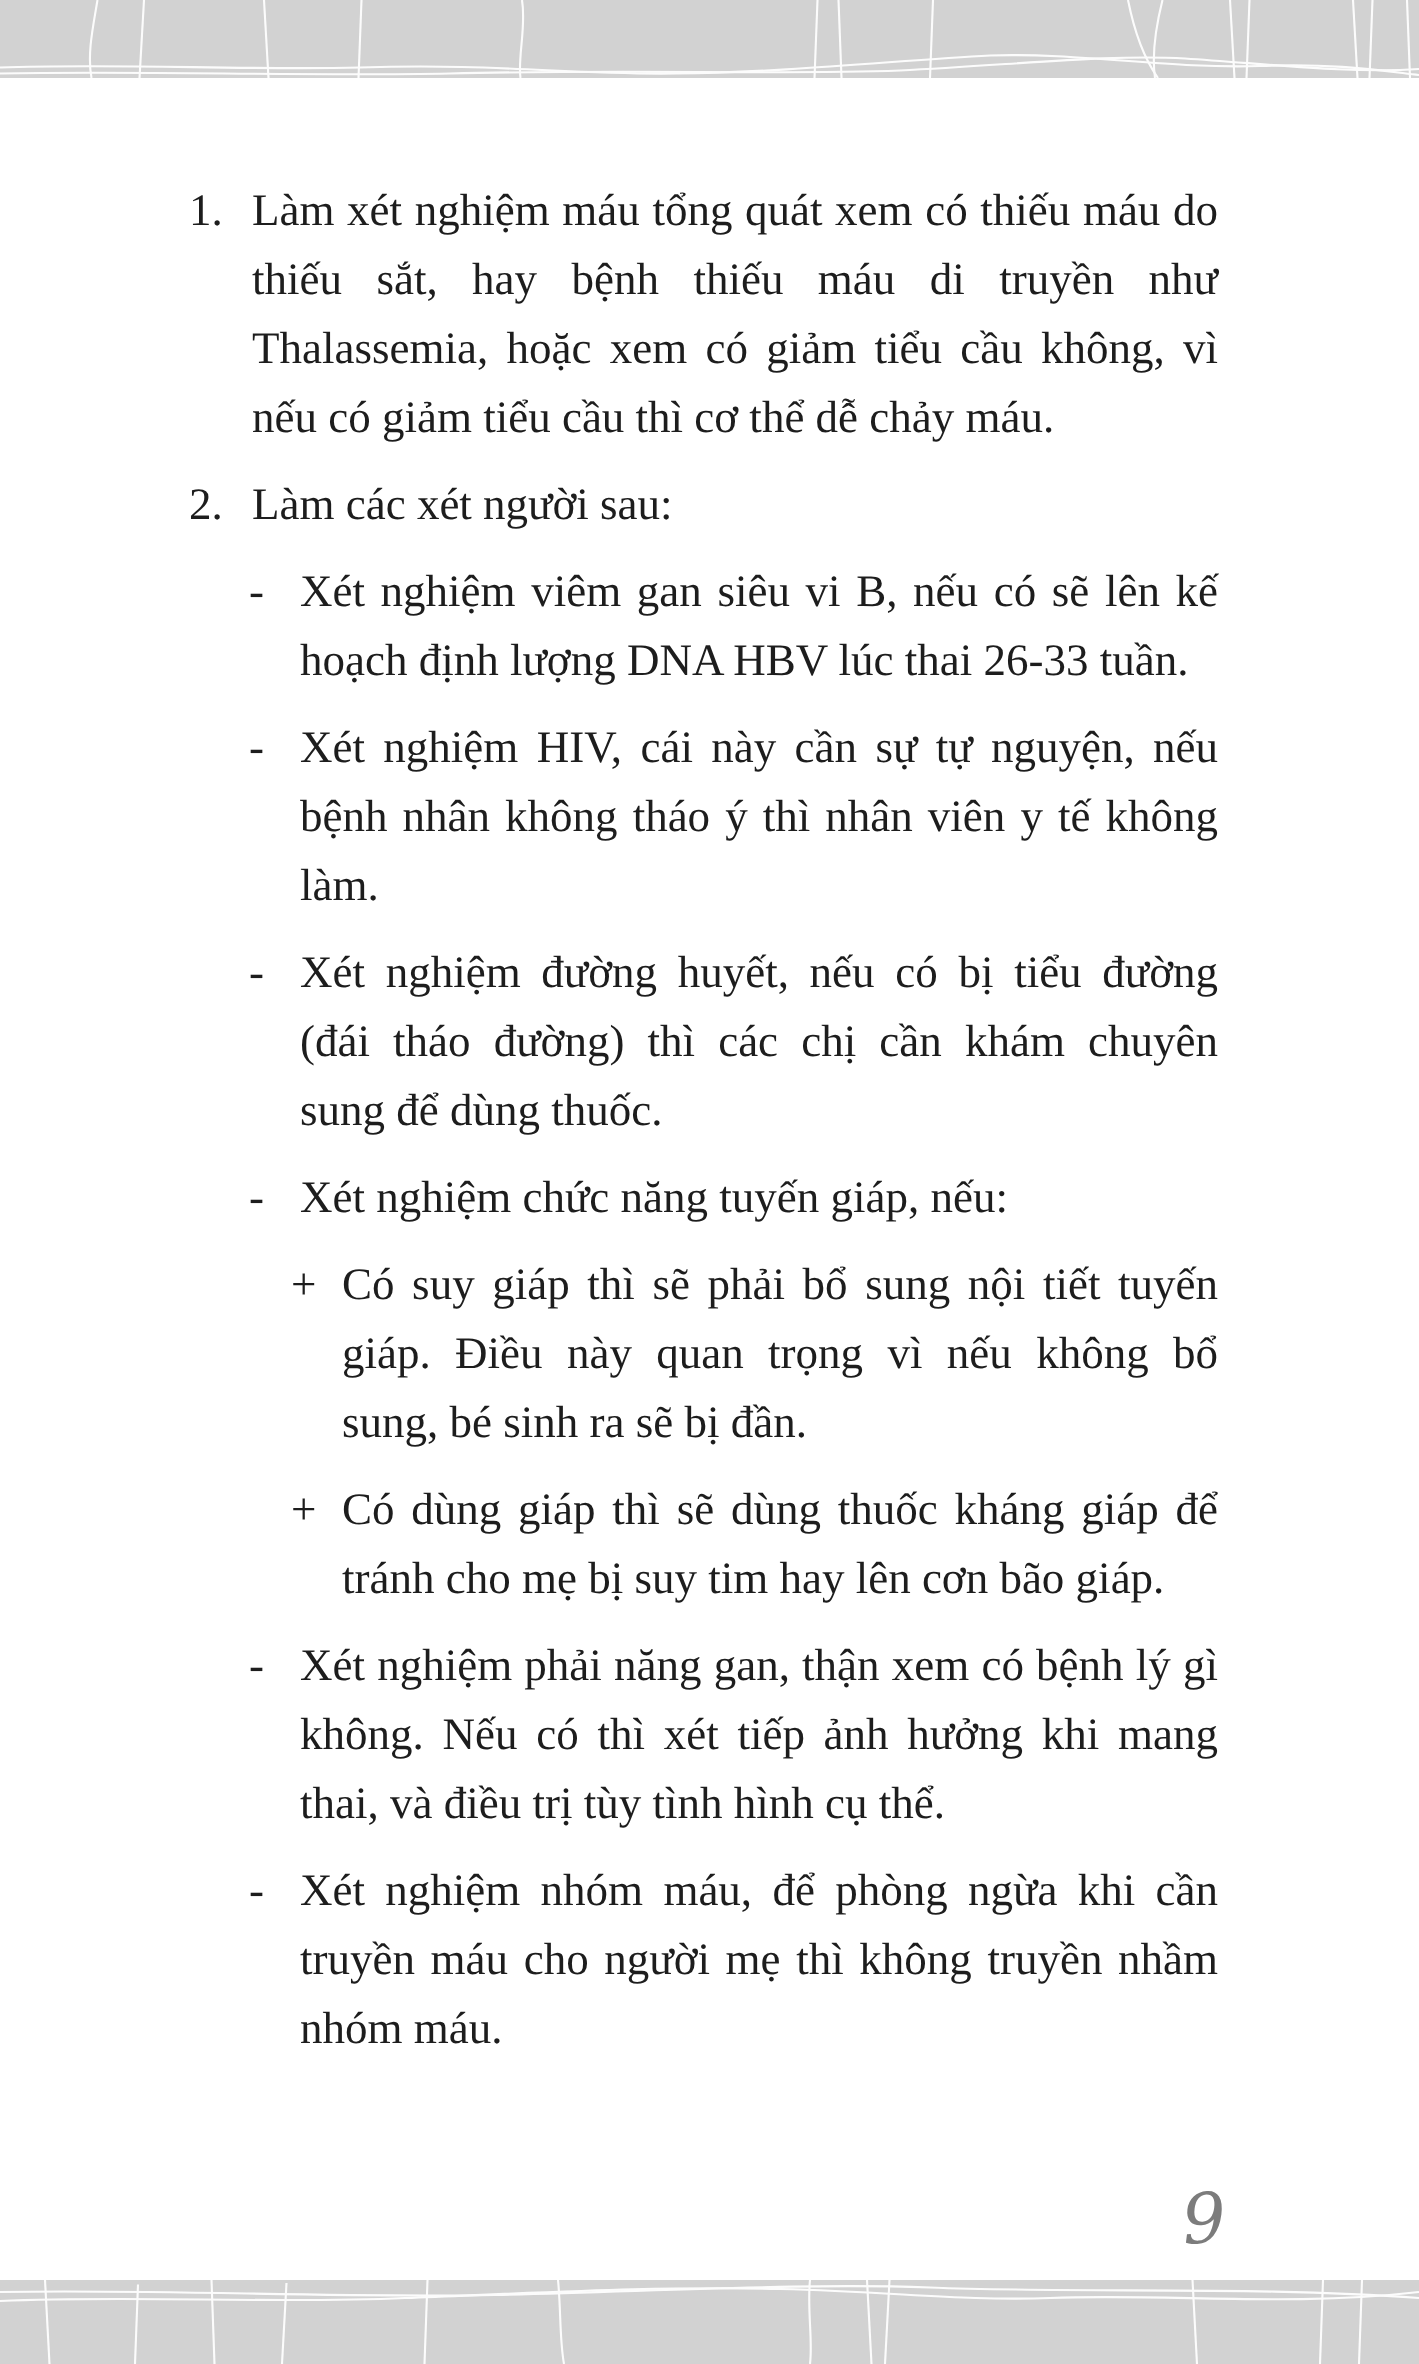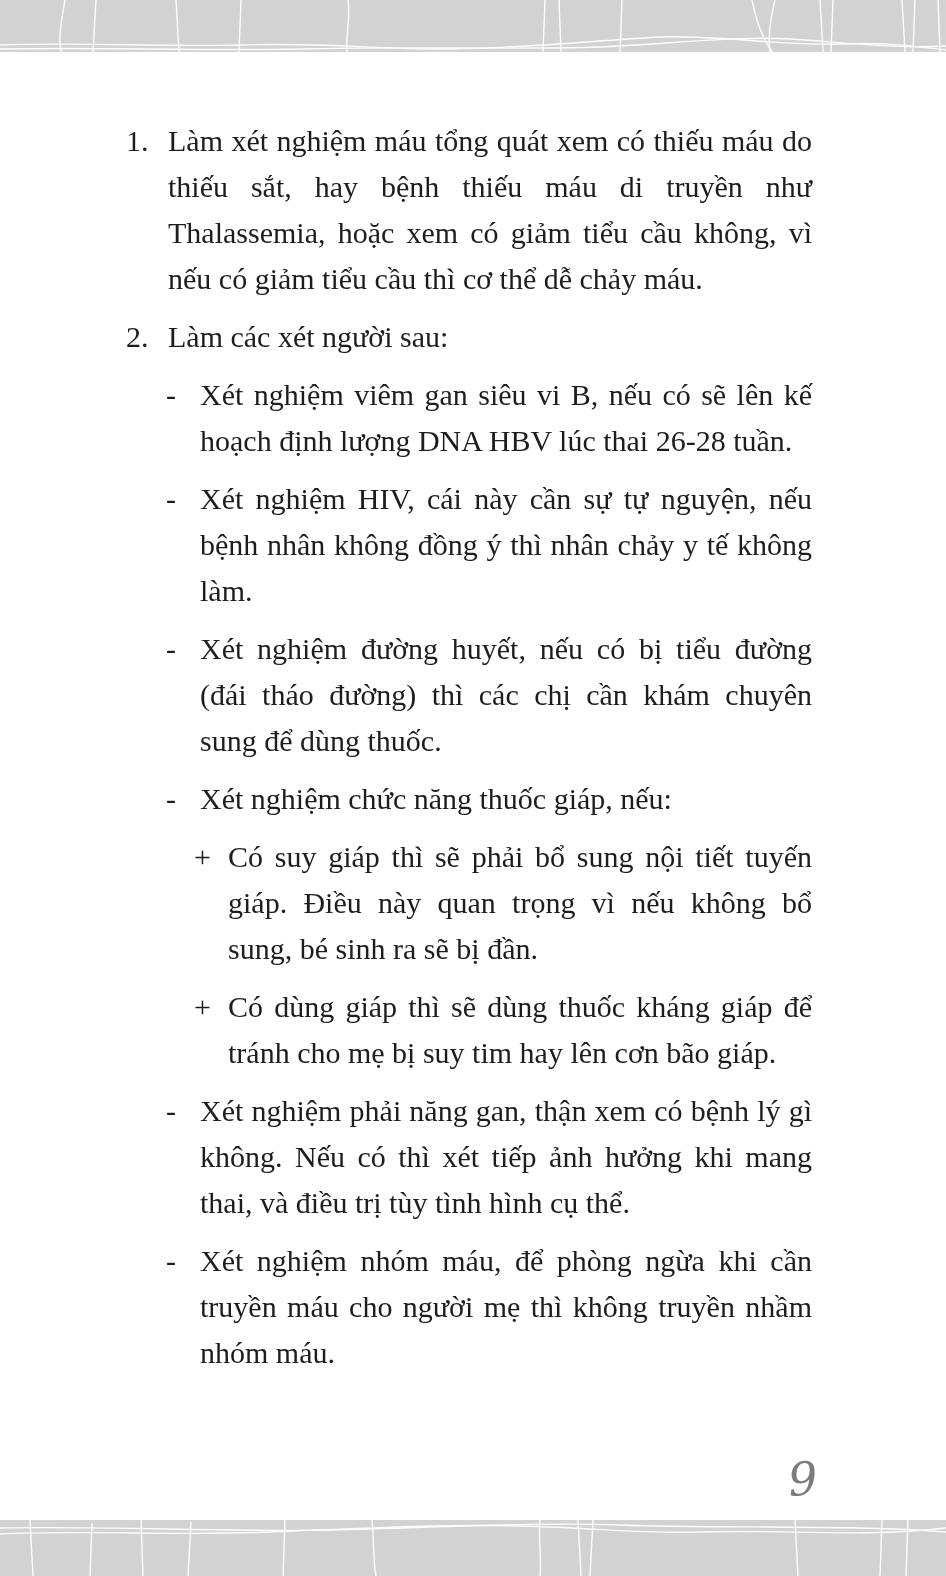--- a/index.html
+++ b/index.html
@@ -82,36 +82,36 @@
       <p>Làm xét nghiệm máu tổng quát xem có thiếu máu do thiếu sắt, hay bệnh thiếu máu di truyền như Thalassemia, hoặc xem có giảm tiểu cầu không, vì nếu có giảm tiểu cầu thì cơ thể dễ chảy máu.</p>
     </div>
 
     <div class="row l1">
       <span class="marker">2.</span>
       <p>Làm các xét người sau:</p>
     </div>
 
     <div class="row l2">
       <span class="marker">-</span>
-      <p>Xét nghiệm viêm gan siêu vi B, nếu có sẽ lên kế hoạch định lượng DNA HBV lúc thai 26-28 tuần.</p>
+      <p>Xét nghiệm viêm gan siêu vi B, nếu có sẽ lên kế hoạch định lượng DNA HBV lúc thai 26-33 tuần.</p>
     </div>
 
     <div class="row l2">
       <span class="marker">-</span>
-      <p>Xét nghiệm HIV, cái này cần sự tự nguyện, nếu bệnh nhân không đồng ý thì nhân chảy y tế không làm.</p>
+      <p>Xét nghiệm HIV, cái này cần sự tự nguyện, nếu bệnh nhân không tháo ý thì nhân viên y tế không làm.</p>
     </div>
 
     <div class="row l2">
       <span class="marker">-</span>
       <p>Xét nghiệm đường huyết, nếu có bị tiểu đường (đái tháo đường) thì các chị cần khám chuyên sung để dùng thuốc.</p>
     </div>
 
     <div class="row l2">
       <span class="marker">-</span>
-      <p>Xét nghiệm chức năng thuốc giáp, nếu:</p>
+      <p>Xét nghiệm chức năng tuyến giáp, nếu:</p>
     </div>
 
     <div class="row l3">
       <span class="marker">+</span>
       <p>Có suy giáp thì sẽ phải bổ sung nội tiết tuyến giáp. Điều này quan trọng vì nếu không bổ sung, bé sinh ra sẽ bị đần.</p>
     </div>
 
     <div class="row l3">
       <span class="marker">+</span>
       <p>Có dùng giáp thì sẽ dùng thuốc kháng giáp để tránh cho mẹ bị suy tim hay lên cơn bão giáp.</p>

